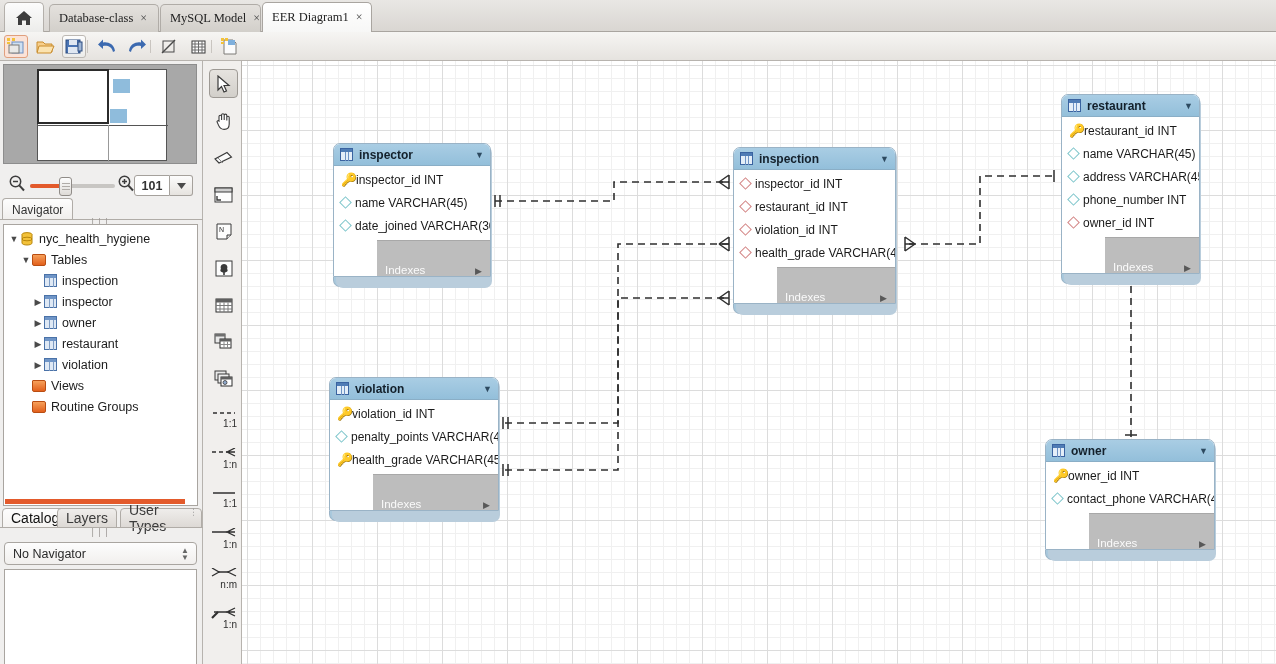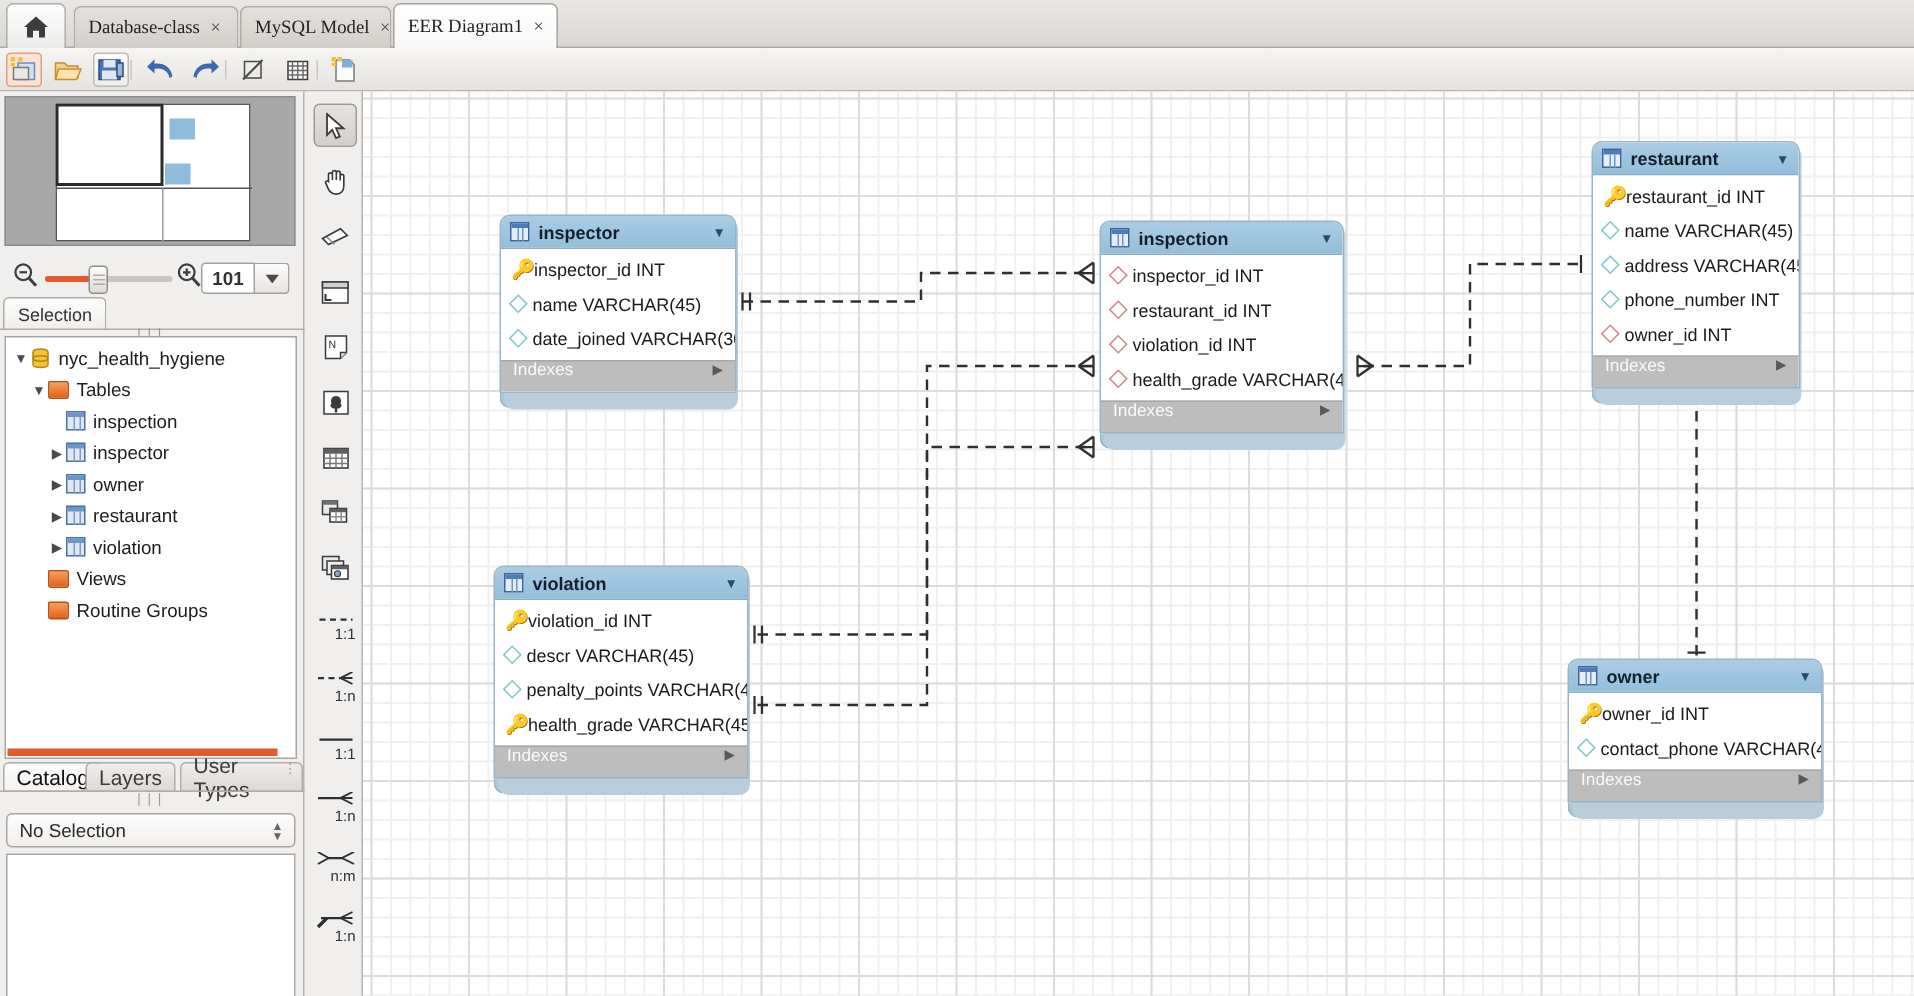--- a/index.html
+++ b/index.html
@@ -258,23 +258,23 @@
     display: inline-block; width: 11px; margin-right: 4px; flex: 0 0 auto;
     text-align: center; line-height: 1;
   }
   .k-pk { color: #f0c020; font-size: 13px; }
   .dia {
     display: inline-block; width: 9px; height: 9px; margin-right: 5px; flex: 0 0 auto;
     transform: rotate(45deg); border: 1.5px solid #7fc6cc; background: #fff;
   }
   .dia.fk { border-color: #d38585; }
   .er-foot {
-    height: 21px; background: #bdbdbd; border-top: 1px solid #a8a8a8;
-    display: flex; align-items: flex-start; padding: 0 8px;
-    font-size: 11.5px; color: #fafafa;
+    height: 36px; background: #bdbdbd; border-top: 1px solid #a8a8a8;
+    display: flex; align-items: flex-end; padding: 0 8px;
+    font-size: 11.5px; color: #fafafa; margin-left: 43px;
   }
   .er-foot .fcaret { margin-left: auto; color: #585858; font-size: 9px; }
   .er-base {
     height: 10px; background: #a9c9dd;
     border: 1px solid #9ab3c6; border-top: none; border-radius: 0 0 7px 7px;
   }
 
   
   .conn { position: absolute; left: 0; top: 0; width: 1034px; height: 603px; pointer-events: none; }
 </style>
@@ -410,21 +410,21 @@
       </div>
       <div id="zoomval">101</div>
       <div id="zoomdrop">
         <svg width="9" height="6" viewBox="0 0 9 6">
             <path d="M0 0 L9 0 L4.5 6 Z" fill="#4a4a4a"></path>
           </svg>
       </div>
     </div>
 
     <div id="navtab">
-      <span>Selection</span>
+      <span>Navigator</span>
     </div>
     <div id="navtabline"></div>
     <div class="grip" style="left:85px;top:158px;width:30px;">| | |</div>
 
     <div id="treebox">
       <div class="trow" style="top:3px;left:4px;">
         <span class="tw">▼</span>
         <span class="ico-db">
           <svg width="14" height="14" viewBox="0 0 14 14">
             <ellipse cx="7" cy="2.6" rx="5" ry="2" fill="#f3c23a" stroke="#b8860b"></ellipse>
@@ -486,21 +486,21 @@
       </div>
       <div class="btab" style="left:118px;">
         <span>User Types</span>
       </div>
     </div>
     <div id="btabs-line"></div>
     <div class="dots3">⋮</div>
     <div class="grip" style="left:85px;top:468px;width:30px;">| | |</div>
 
     <div id="selbox">
-      <span>No Selection</span>
+      <span>No Navigator</span>
       <span id="selspin">▲<br>▼</span>
     </div>
     <div id="lowerpane"></div>
   </div>
 
   <div id="palette">
     <div class="ptool sel" style="top:8px;">
       <svg width="15" height="18" viewBox="0 0 15 18">
         <path d="M2 1 L2 15 L5.5 11.5 L8 17 L10.5 16 L8 10.5 L13 10.5 Z" fill="#fff" stroke="#3a3a3a" stroke-width="1.2"></path>
       </svg>
@@ -763,24 +763,20 @@
           <span>violation</span>
           <span class="hcaret">▼</span>
         </div>
         <div class="er-cols">
           <div class="er-col">
             <span class="key k-pk">🔑</span>
             <span>violation_id INT</span>
           </div>
           <div class="er-col">
             <span class="dia"></span>
-            <span>descr VARCHAR(45)</span>
-          </div>
-          <div class="er-col">
-            <span class="dia"></span>
             <span>penalty_points VARCHAR(45)</span>
           </div>
           <div class="er-col">
             <span class="key k-pk">🔑</span>
             <span>health_grade VARCHAR(45)</span>
           </div>
         </div>
         <div class="er-foot">
           <span>Indexes</span>
           <span class="fcaret">▶</span>

